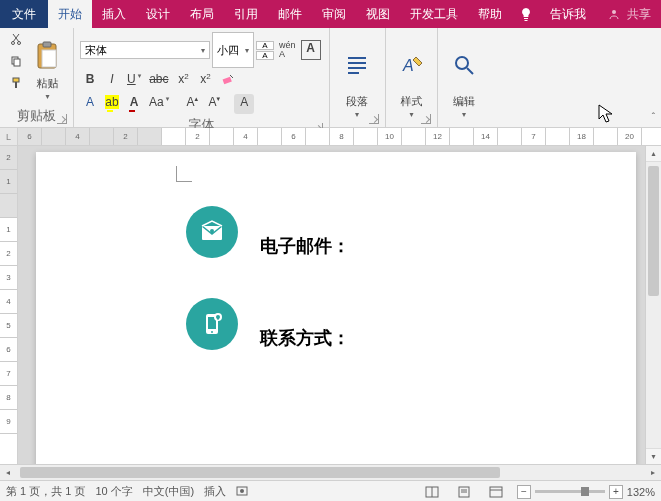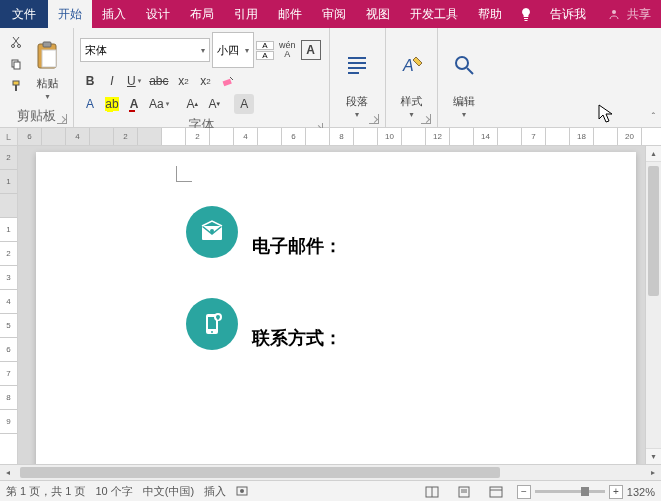--- a/index.html
+++ b/index.html
@@ -21,23 +21,23 @@
 .rgroup-label { text-align: center; font-size: 13px; color: #666; padding: 2px 0 0 0; position: relative; }
 .rgroup-label .launcher { position: absolute; right: 0; bottom: 1px; width: 10px; height: 10px; border: 1px solid #999; border-left: none; border-top: none; }
 .rgroup-label .launcher::after { content: ""; position: absolute; right: 1px; bottom: 1px; width: 4px; height: 4px; border-right: 1px solid #999; border-bottom: 1px solid #999; transform: rotate(-45deg); }
 
 .bigbtn { width: 42px; display: flex; flex-direction: column; align-items: center; justify-content: flex-end; font-size: 11px; color: #444; padding: 4px 2px; cursor: pointer; }
 .bigbtn .icon-slot { flex: 1; display: flex; align-items: center; justify-content: center; }
 .bigbtn .caret { font-size: 8px; color: #666; margin-top: 1px; }
 
 .font-col { display: flex; flex-direction: column; gap: 3px; }
 .font-row { display: flex; gap: 2px; align-items: center; }
-.font-sel { width: 130px; height: 24px; border: 1px solid #c0c0c0; background: #fff; font-size: 11px; padding: 0 4px; display: flex; align-items: center; justify-content: space-between; }
+.font-sel { width: 130px; height: 18px; border: 1px solid #c0c0c0; background: #fff; font-size: 11px; padding: 0 4px; display: flex; align-items: center; justify-content: space-between; }
 .size-sel { width: 42px; height: 36px; border: 1px solid #c0c0c0; background: #fff; font-size: 11px; padding: 0 4px; display: flex; align-items: center; justify-content: space-between; }
-.sbtn { min-width: 20px; height: 20px; border: 1px solid transparent; display: flex; align-items: center; justify-content: center; font-size: 12px; color: #444; cursor: pointer; padding: 0 2px; }
+.sbtn { min-width: 20px; height: 20px; border: 1px solid transparent; display: flex; align-items: flex-start; justify-content: center; font-size: 12px; color: #444; cursor: pointer; padding: 0 2px; }
 .sbtn sup, .sbtn sub { font-size: 8px; }
 .dd::after { content: "▾"; font-size: 7px; color: #666; margin-left: 2px; }
 .colorbar { position: relative; }
 .colorbar::after { content: ""; position: absolute; left: 2px; right: 8px; bottom: 1px; height: 2px; }
 .hl::after { background: #ffff00; }
 .fc::after { background: #c00000; }
 .tiny-stack { display: flex; flex-direction: column; width: 18px; gap: 1px; }
 .tiny { height: 9px; border: 1px solid #c0c0c0; font-size: 8px; display: flex; align-items: center; justify-content: center; background: #fff; cursor: pointer; }
 
 .collapse-ribbon { position: absolute; right: 6px; bottom: 4px; font-size: 10px; color: #666; cursor: pointer; }
@@ -50,21 +50,21 @@
 .ruler-h .tick.dark { background: #e0e0e0; }
 
 .workspace { display: flex; height: 318px; background: #d0d0d0; }
 .ruler-v { width: 18px; background: #fff; border-right: 1px solid #d0d0d0; display: flex; flex-direction: column; font-size: 8px; color: #666; }
 .ruler-v .vtick { flex: 0 0 24px; border-bottom: 1px solid #ccc; display: flex; align-items: center; justify-content: center; }
 .ruler-v .vtick.dark { background: #e0e0e0; }
 
 .docarea { flex: 1; overflow: auto; position: relative; background: #d8d8d8; }
 .page { background: #fff; width: 600px; min-height: 420px; margin: 6px 0 6px 18px; box-shadow: 0 2px 6px rgba(0,0,0,.2); position: relative; padding-top: 30px; }
 .cursor-mark { position: absolute; left: 140px; top: 14px; width: 16px; height: 16px; border-left: 1px solid #999; border-bottom: 1px solid #999; }
-.item { display: flex; align-items: flex-end; gap: 14px; margin-left: 150px; margin-top: 24px; }
+.item { display: flex; align-items: flex-end; gap: 22px; margin-left: 150px; margin-top: 24px; }
 .circle-icon { width: 52px; height: 52px; border-radius: 50%; background: #2aa5a0; display: flex; align-items: center; justify-content: center; flex-shrink: 0; }
 .item-label { font-size: 18px; font-weight: bold; color: #000; font-family: SimSun, serif; }
 
 
 .vscroll { width: 16px; background: #eee; border-left: 1px solid #d0d0d0; position: relative; }
 .vscroll .arrow { height: 16px; display: flex; align-items: center; justify-content: center; font-size: 8px; color: #666; background: #f5f5f5; border-bottom: 1px solid #ddd; cursor: pointer; }
 .vscroll .arrow.bot { position: absolute; bottom: 0; left: 0; right: 0; border-top: 1px solid #ddd; border-bottom: none; }
 .vscroll .thumb { position: absolute; left: 2px; right: 2px; top: 20px; height: 130px; background: #c8c8c8; border-radius: 2px; }
 .hscroll { height: 16px; background: #eee; border-top: 1px solid #d0d0d0; display: flex; align-items: center; position: relative; }
 .hscroll .harrow { width: 16px; height: 16px; display: flex; align-items: center; justify-content: center; font-size: 8px; color: #666; cursor: pointer; }

